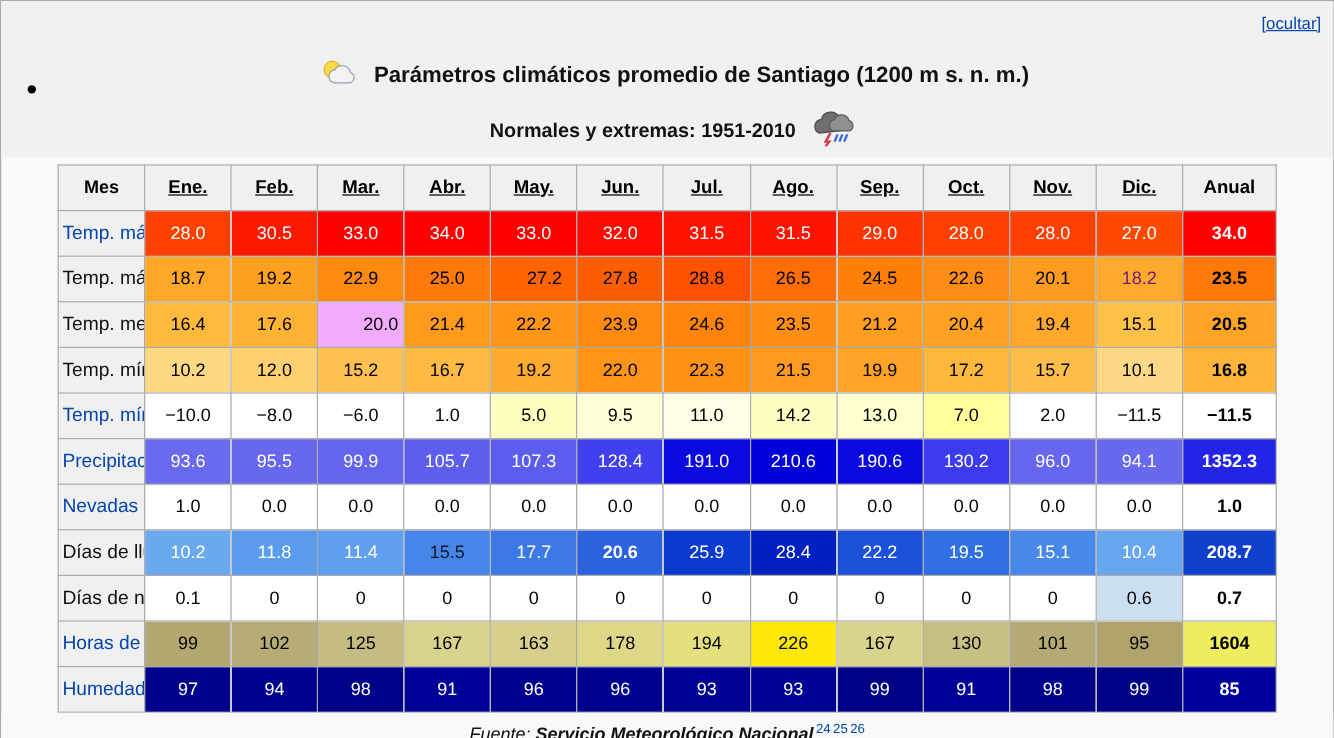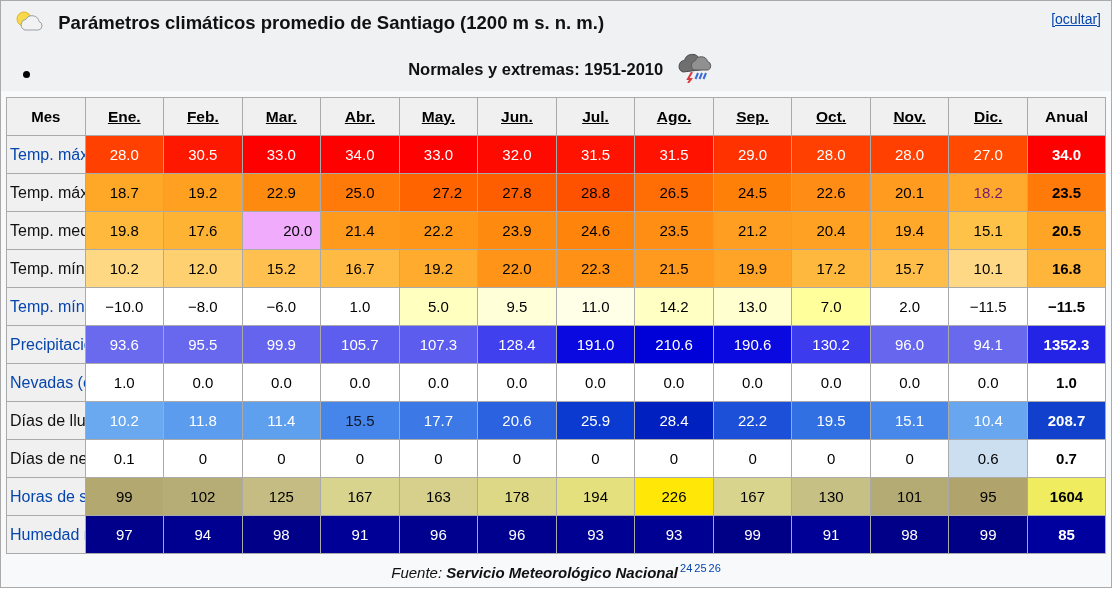--- a/index.html
+++ b/index.html
@@ -20,25 +20,27 @@
     border: 1px solid #aaa;
     background: #f8f9fa;
     position: relative;
   }
   .hdr {
     position: relative;
     padding: 8px 0 4px 0;
     background: #f0f1f3;
   }
   .hdr-title {
+    text-align: center;
     font-size: 18.5px;
     font-weight: bold;
     color: #111;
     line-height: 1.3;
     padding-left: 10px;
+    margin-top: 39px;
   }
   .sun-icon {
     display: inline-block;
     vertical-align: -6px;
     margin-right: 8px;
   }
   .hide-link {
     position: absolute;
     right: 10px; top: 10px;
     font-size: 14px;
@@ -60,21 +62,21 @@
   }
   .bullet {
     position: absolute;
     left: 22px; top: 70px;
     width: 7px; height: 7px;
     background: #000;
     border-radius: 50%;
   }
   table.climate {
     border-collapse: collapse;
-    width: 1100px;
+    width: 1016px;
     margin: 6px auto 0 auto;
     table-layout: fixed;
   }
   table.climate td, table.climate th {
     border: 1px solid #aaa;
     text-align: center;
     font-size: 15px;
     height: 38px;
     padding: 2px 3px;
     white-space: nowrap;
@@ -199,21 +201,21 @@
             <td style="background: rgb(255, 82, 0); color: rgb(0, 0, 0);">28.8</td>
             <td style="background: rgb(255, 110, 4); color: rgb(0, 0, 0);">26.5</td>
             <td style="background: rgb(255, 128, 8); color: rgb(0, 0, 0);">24.5</td>
             <td style="background: rgb(255, 140, 20); color: rgb(0, 0, 0);">22.6</td>
             <td style="background: rgb(255, 155, 30); color: rgb(0, 0, 0);">20.1</td>
             <td style="background: rgb(255, 170, 44); color: #701a75;">18.2</td>
             <td class="annual" style="background: rgb(255, 122, 8); color: rgb(0, 0, 0);">23.5</td>
           </tr>
           <tr>
             <th class="row-head"><span>Temp. media (°C)</span></th>
-            <td style="background: rgb(255, 185, 60); color: rgb(0, 0, 0);">19.8</td>
+            <td style="background: rgb(255, 185, 60); color: rgb(0, 0, 0);">16.4</td>
             <td style="background: rgb(255, 179, 52); color: rgb(0, 0, 0);">17.6</td>
             <td style="background: #f0abfc; color: rgb(0, 0, 0); padding-left: 36px;">20.0</td>
             <td style="background: rgb(255, 154, 28); color: rgb(0, 0, 0);">21.4</td>
             <td style="background: rgb(255, 150, 24); color: rgb(0, 0, 0);">22.2</td>
             <td style="background: rgb(255, 138, 16); color: rgb(0, 0, 0);">23.9</td>
             <td style="background: rgb(255, 132, 12); color: rgb(0, 0, 0);">24.6</td>
             <td style="background: rgb(255, 142, 20); color: rgb(0, 0, 0);">23.5</td>
             <td style="background: rgb(255, 158, 32); color: rgb(0, 0, 0);">21.2</td>
             <td style="background: rgb(255, 162, 36); color: rgb(0, 0, 0);">20.4</td>
             <td style="background: rgb(255, 168, 42); color: rgb(0, 0, 0);">19.4</td>
@@ -284,21 +286,21 @@
             <td style="background: rgb(255, 255, 255); color: rgb(0, 0, 0);">0.0</td>
             <td class="annual" style="background: rgb(255, 255, 255); color: rgb(0, 0, 0);">1.0</td>
           </tr>
           <tr>
             <th class="row-head"><span>Días de lluvias (≥ 0.1 mm)</span></th>
             <td style="background: rgb(106, 168, 240); color: rgb(255, 255, 255);">10.2</td>
             <td style="background: rgb(92, 156, 238); color: rgb(255, 255, 255);">11.8</td>
             <td style="background: rgb(94, 160, 238); color: rgb(255, 255, 255);">11.4</td>
             <td style="background: rgb(70, 134, 234); color: #0f172a;">15.5</td>
             <td style="background: rgb(60, 120, 230); color: rgb(255, 255, 255);">17.7</td>
-            <td style="background: rgb(42, 98, 224); color: rgb(255, 255, 255);">20.6</td>
+            <td style="background: rgb(42, 98, 224); color: rgb(255, 255, 255); font-weight: bold;">20.6</td>
             <td style="background: rgb(10, 58, 208); color: rgb(255, 255, 255);">25.9</td>
             <td style="background: rgb(0, 32, 192); color: rgb(255, 255, 255);">28.4</td>
             <td style="background: rgb(28, 80, 216); color: rgb(255, 255, 255);">22.2</td>
             <td style="background: rgb(48, 112, 226); color: rgb(255, 255, 255);">19.5</td>
             <td style="background: rgb(72, 136, 234); color: rgb(255, 255, 255);">15.1</td>
             <td style="background: rgb(104, 166, 240); color: rgb(255, 255, 255);">10.4</td>
             <td class="annual" style="background: rgb(16, 64, 204); color: rgb(255, 255, 255);">208.7</td>
           </tr>
           <tr>
             <th class="row-head"><span>Días de nevadas (≥ 1 mm)</span></th>

